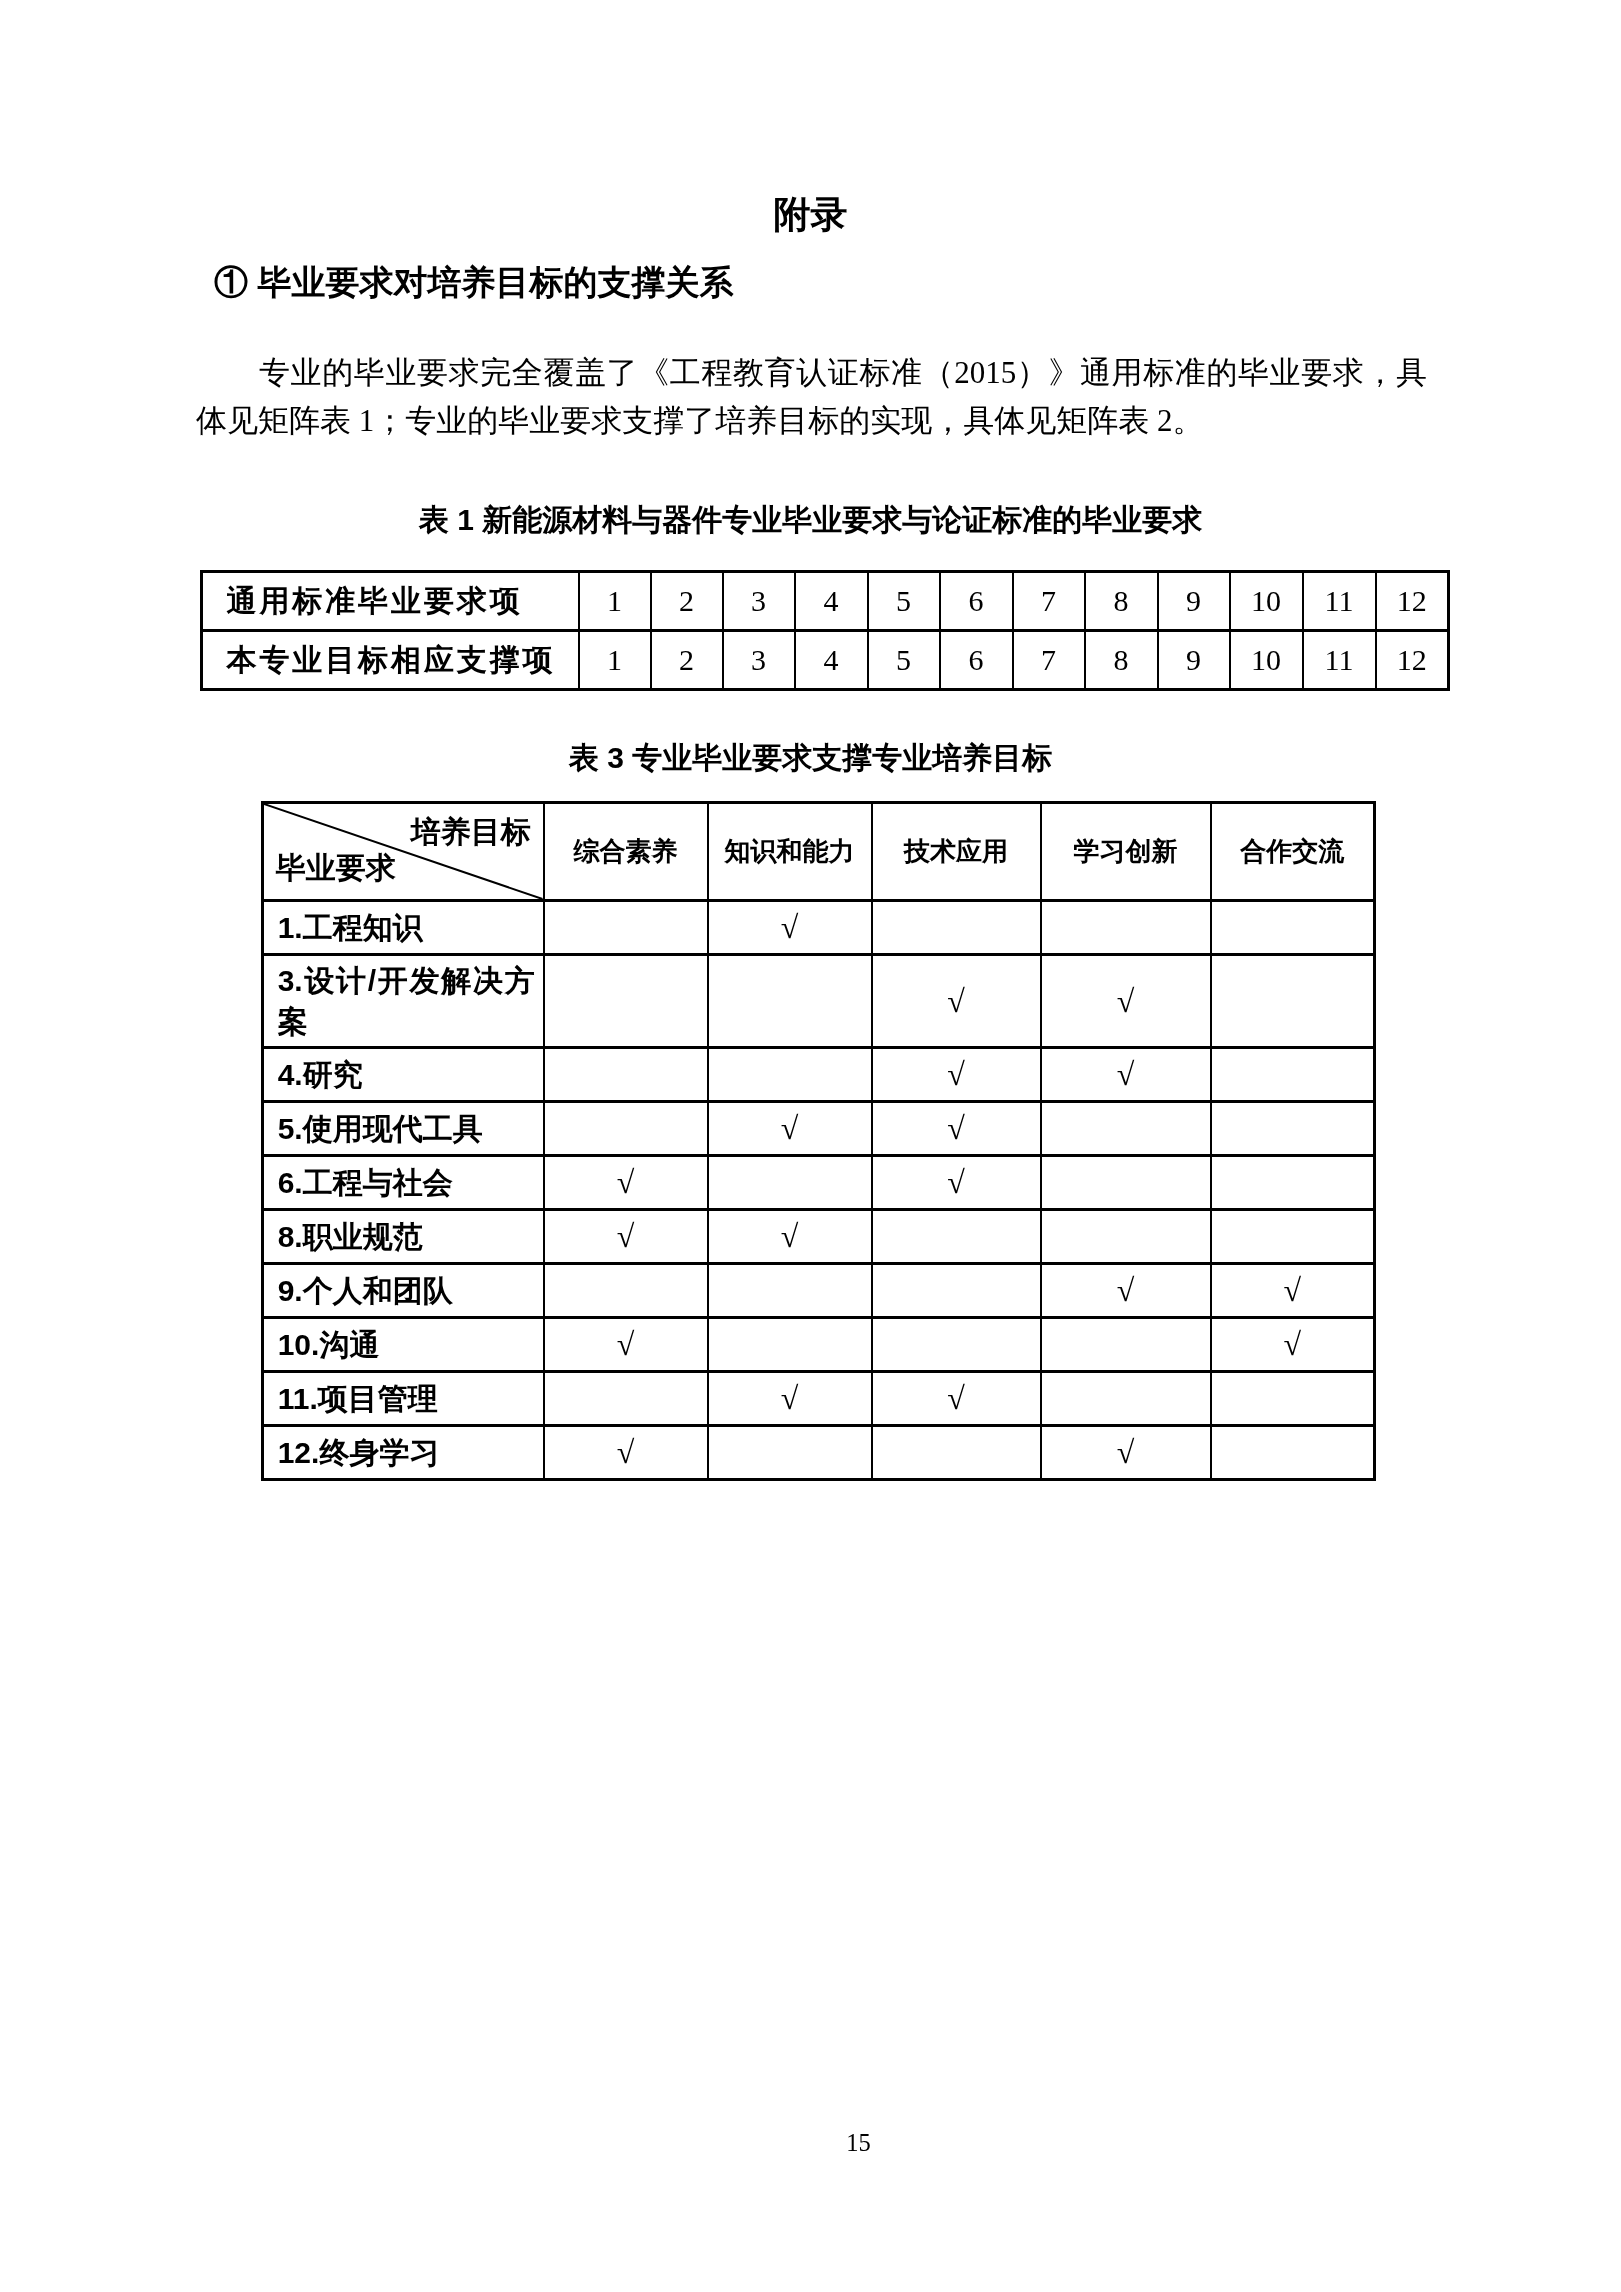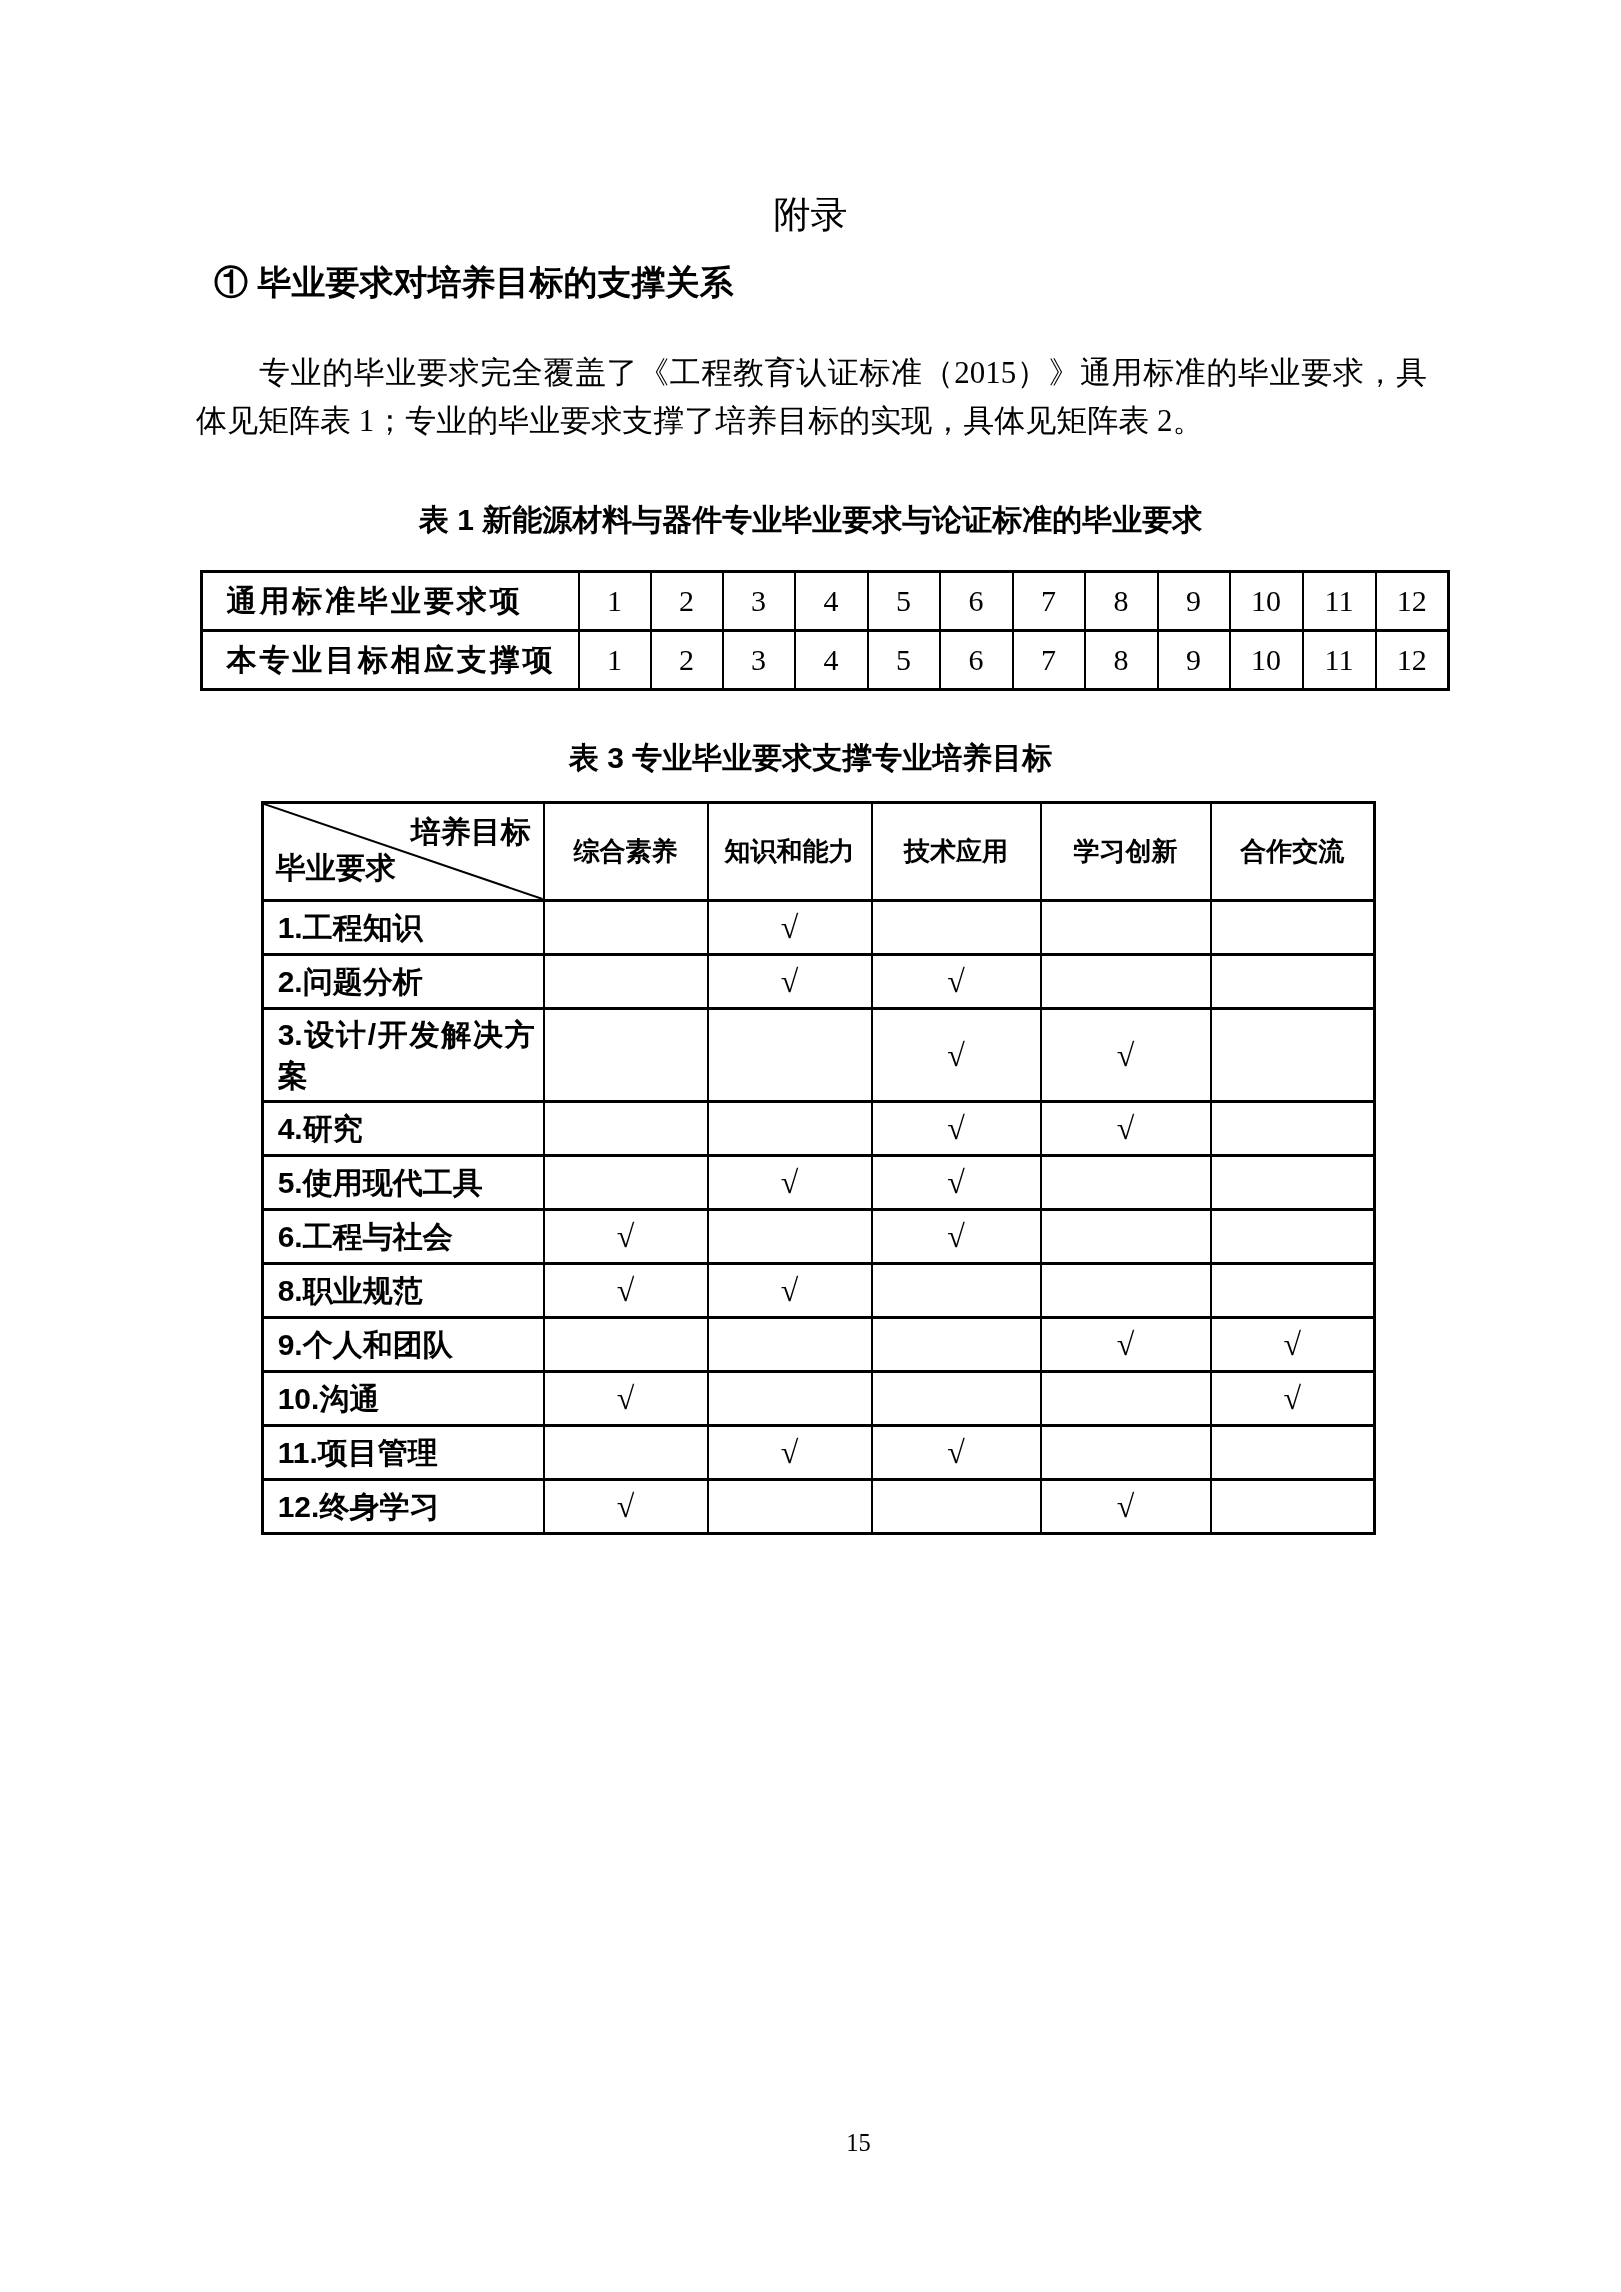--- a/index.html
+++ b/index.html
@@ -14,21 +14,21 @@
     color: #000000;
     font-family: "Liberation Serif", serif;
   }
   .doc-title {
     position: absolute;
     top: 194px;
     left: 0;
     width: 100%;
     text-align: center;
     font-family: "Liberation Sans", sans-serif;
-    font-weight: normal;
+    font-weight: bold;
     font-size: 37px;
     line-height: 41px;
   }
   .section-heading {
     position: absolute;
     top: 263px;
     left: 214px;
     width: 1231px;
     font-family: "Liberation Sans", sans-serif;
     font-weight: bold;
@@ -250,28 +250,20 @@
       <td class="t2-head">合作交流</td>
     </tr>
     <tr class="t2-row">
       <td class="t2-label">1.工程知识</td>
       <td class="t2-mark"></td>
       <td class="t2-mark">√</td>
       <td class="t2-mark"></td>
       <td class="t2-mark"></td>
       <td class="t2-mark"></td>
     </tr>
-    <tr class="t2-row">
-      <td class="t2-label">2.问题分析</td>
-      <td class="t2-mark"></td>
-      <td class="t2-mark">√</td>
-      <td class="t2-mark">√</td>
-      <td class="t2-mark"></td>
-      <td class="t2-mark"></td>
-    </tr>
     <tr class="t2-row tall">
       <td class="t2-label">3.设计/开发解决方案</td>
       <td class="t2-mark"></td>
       <td class="t2-mark"></td>
       <td class="t2-mark">√</td>
       <td class="t2-mark">√</td>
       <td class="t2-mark"></td>
     </tr>
     <tr class="t2-row">
       <td class="t2-label">4.研究</td>

